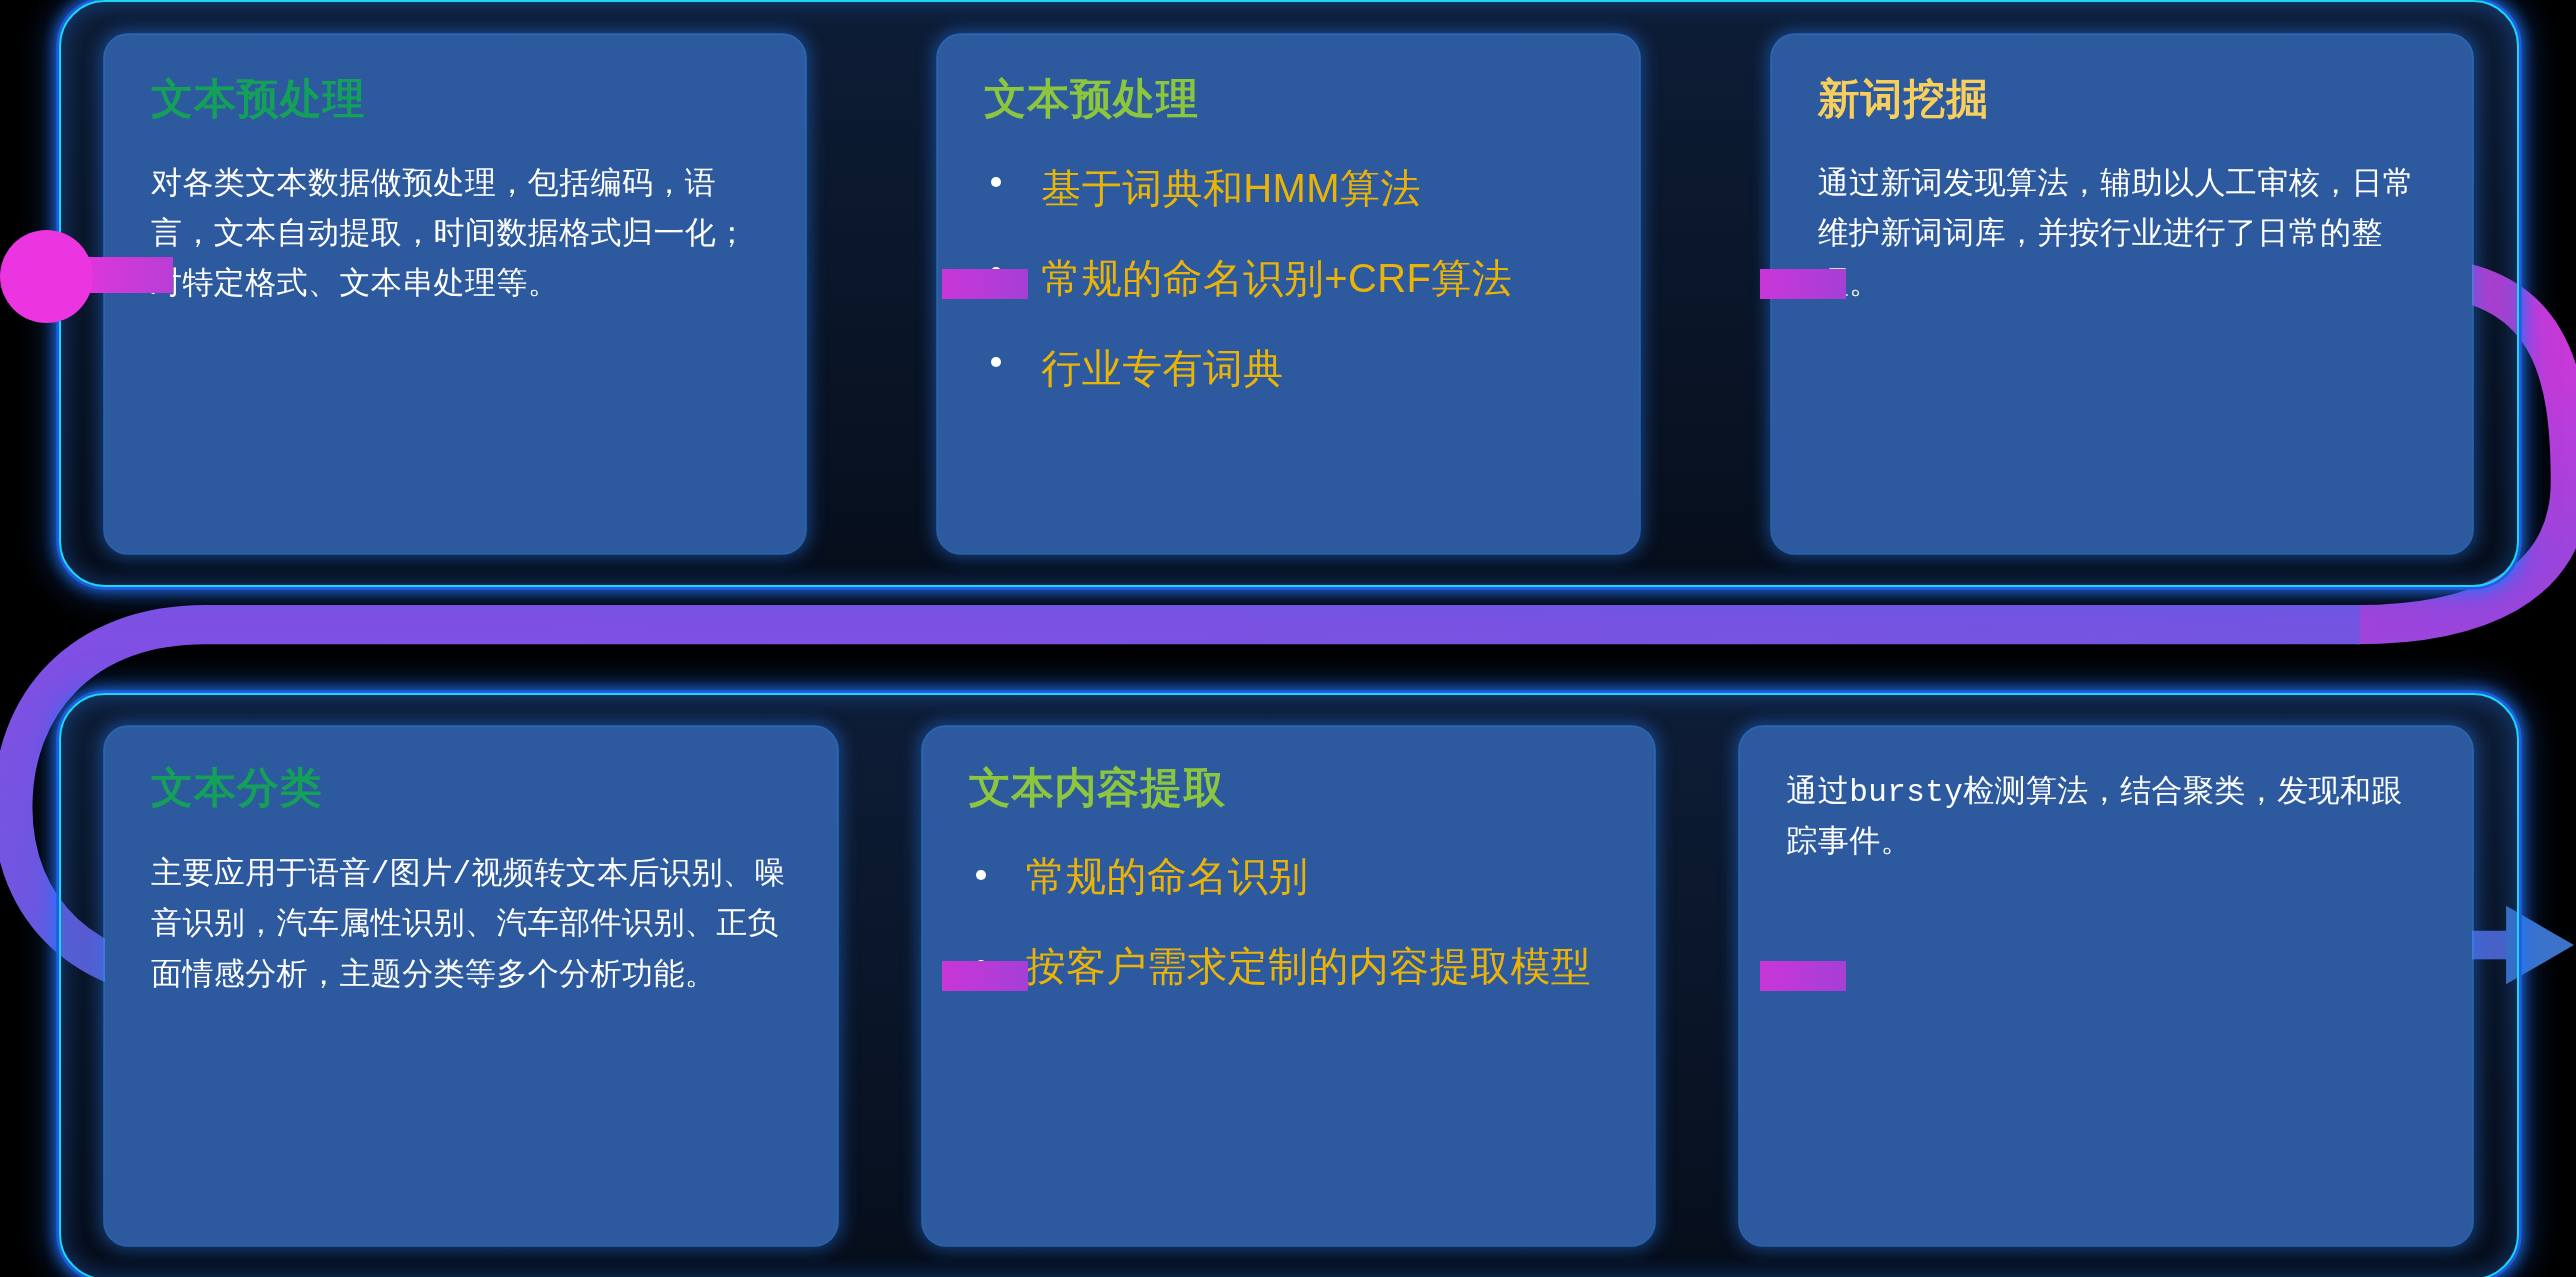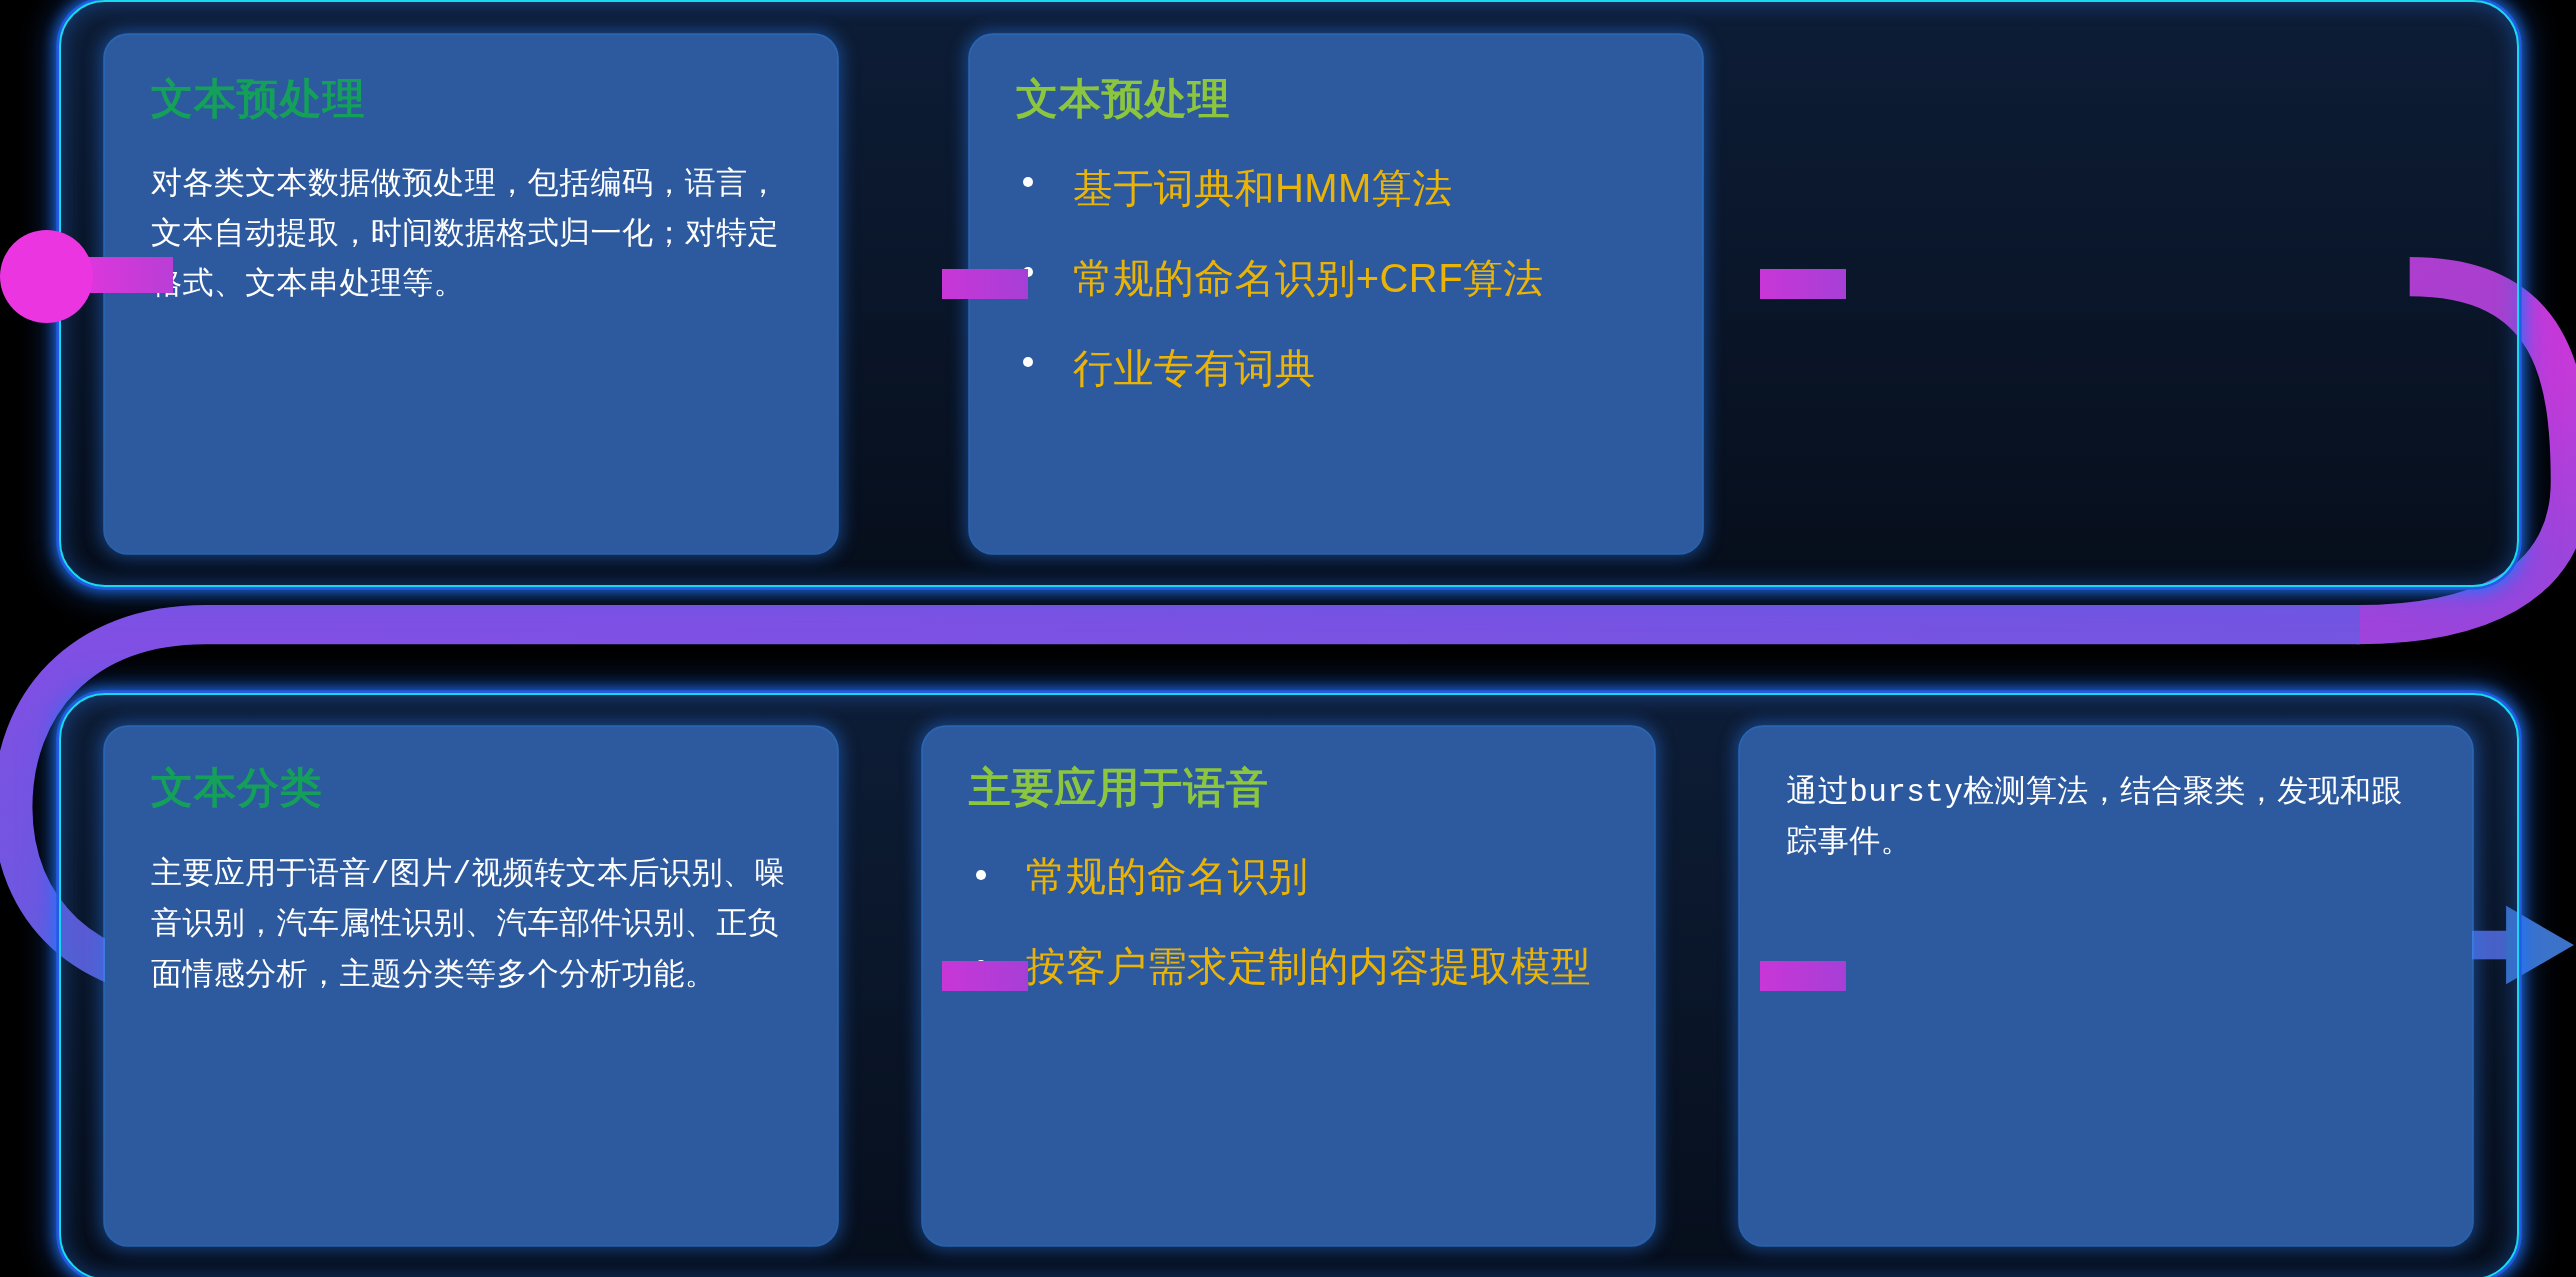--- a/index.html
+++ b/index.html
@@ -196,35 +196,39 @@
         <span class="bullet-dot"></span>
         <span>常规的命名识别+CRF算法</span>
       </li>
       <li>
         <span class="bullet-dot"></span>
         <span>行业专有词典</span>
       </li>
     </ul>
   </div>
 
+  <div class="card">
+    <div class="card-title t-yellow">新词挖掘</div>
+    <p class="card-body">通过新词发现算法，辅助以人工审核，日常维护新词词库，并按行业进行了日常的整理。</p>
+  </div>
 
   <div class="link-bar lb-a"></div>
   <div class="link-bar lb-b"></div>
 </div>
 
 <div class="row-shell" style="left:59px; top:693px;"></div>
 <div class="row" id="row-bottom">
 
   <div class="card">
     <div class="card-title t-green">文本分类</div>
     <p class="card-body">主要应用于语音/图片/视频转文本后识别、噪音识别，汽车属性识别、汽车部件识别、正负面情感分析，主题分类等多个分析功能。</p>
   </div>
 
   <div class="card">
-    <div class="card-title t-lime">主要应用于语音</div>
+    <div class="card-title t-lime">文本内容提取</div>
     <ul class="bullets">
       <li>
         <span class="bullet-dot"></span>
         <span>常规的命名识别</span>
       </li>
       <li>
         <span class="bullet-dot"></span>
         <span>按客户需求定制的内容提取模型</span>
       </li>
     </ul>

